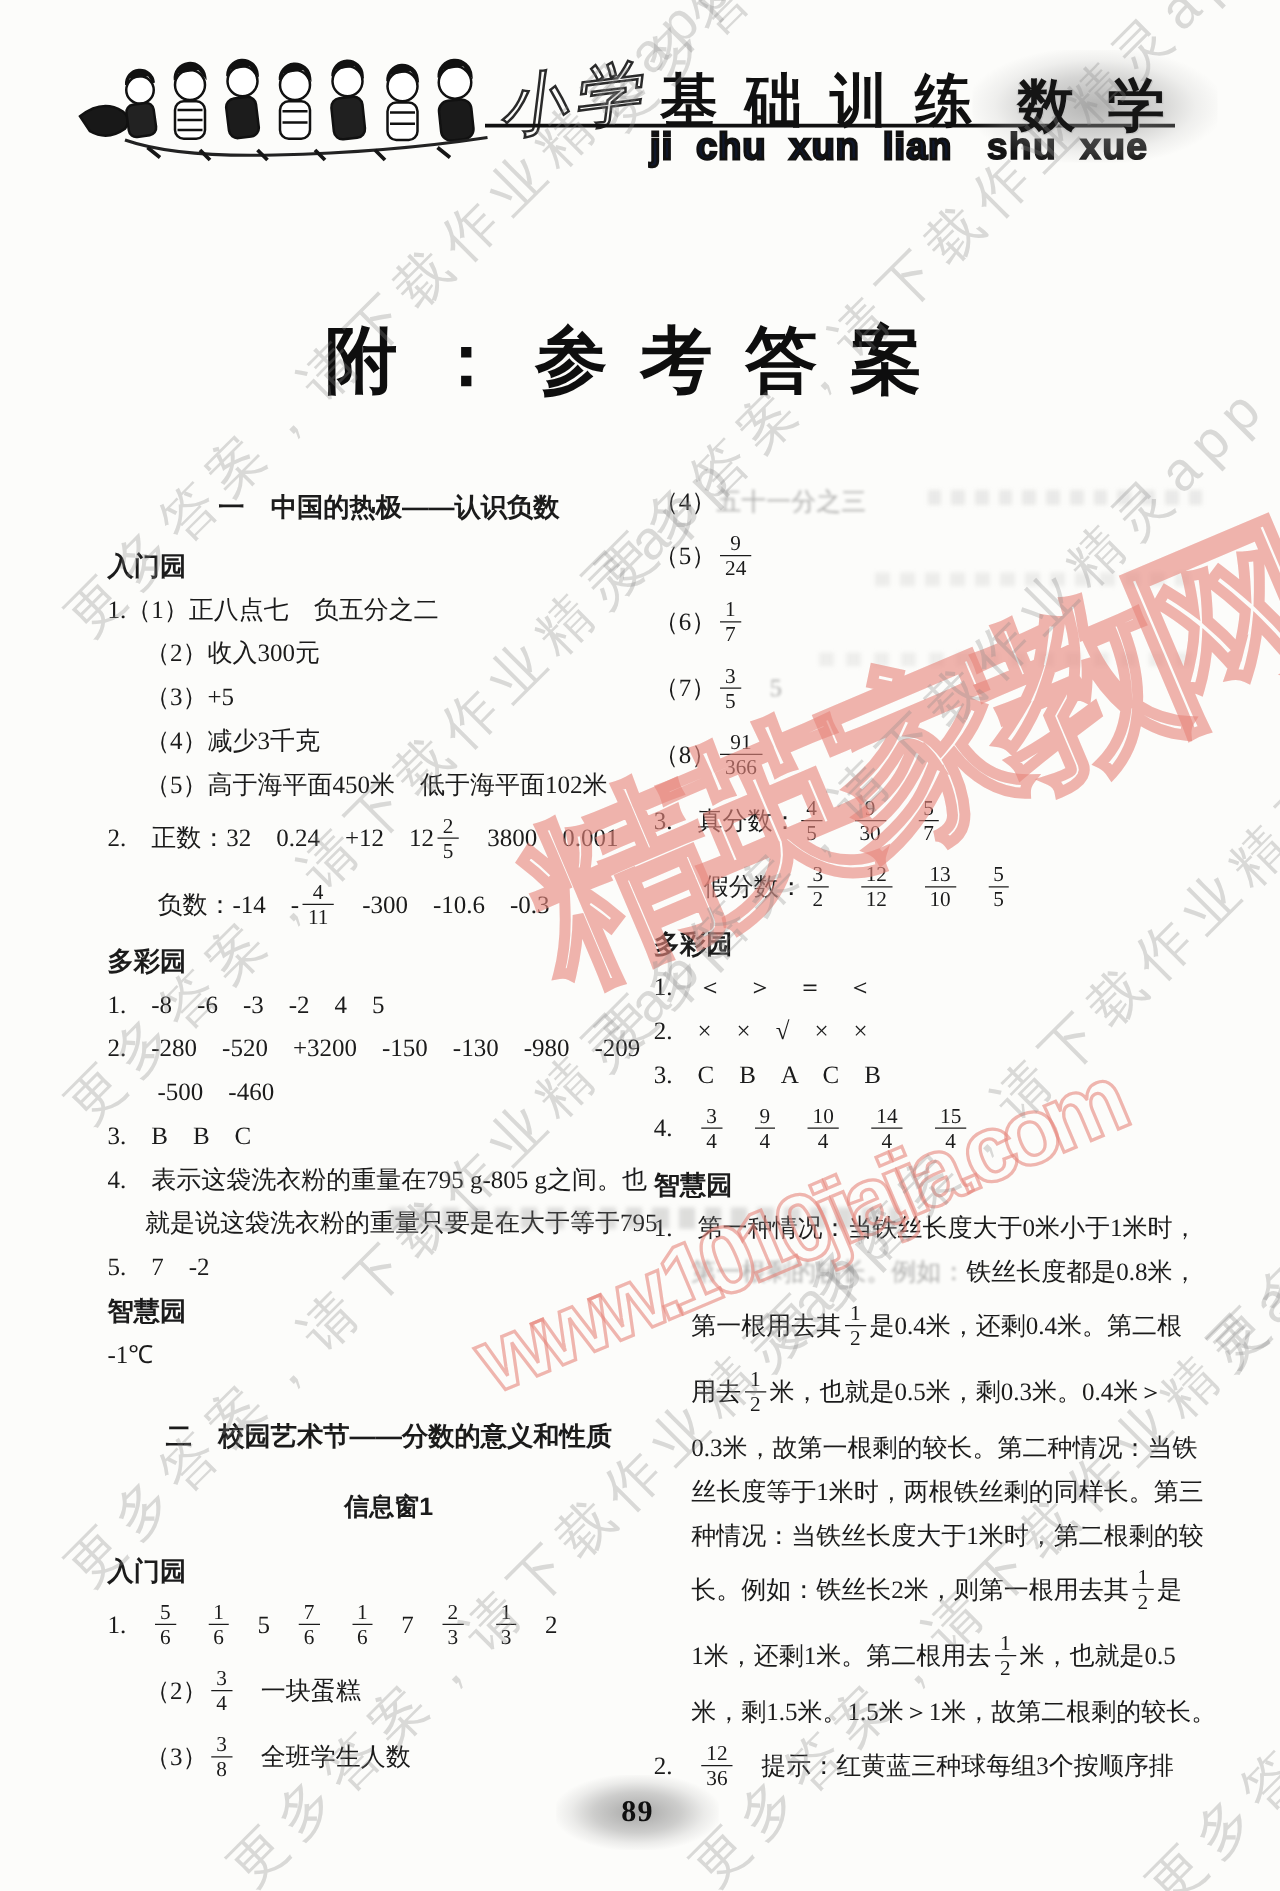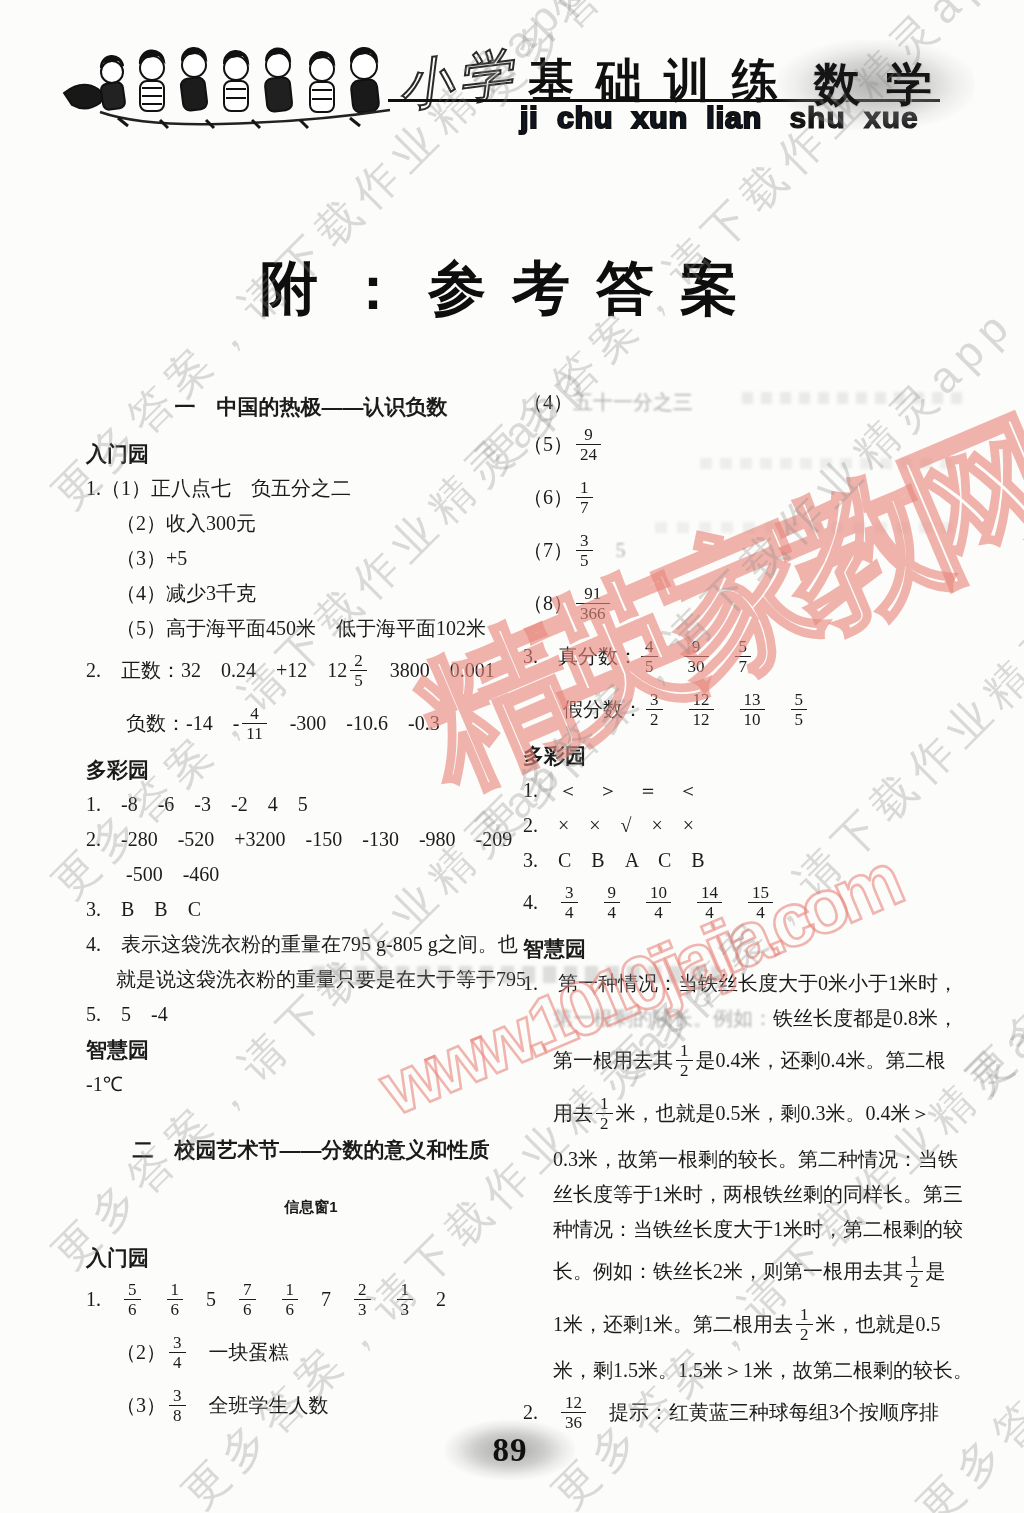--- a/index.html
+++ b/index.html
@@ -47,21 +47,21 @@
   .col{position:absolute; top:385px;}
   #col-left{left:66px; width:450px;margin-left:20px;}
   #col-right{left:523px; width:462px;}
   .cline{position:relative; font-size:20px; line-height:35px; min-height:35px; white-space:nowrap;}
   .cline.tall{padding:7px 0;}
   .cline.ind{padding-left:30px;}
   .cline.ind2{padding-left:40px;}
   .h1{font-family:"Liberation Sans",sans-serif; font-weight:700; text-align:center;
       font-size:21px; margin:4px 0 12px;}
   .h2{font-family:"Liberation Sans",sans-serif; font-weight:700; text-align:center;
-      font-size:15px; margin:22px 0 16px;}
+      font-size:20px; margin:22px 0 16px;}
   .label{font-family:"Liberation Sans",sans-serif; font-weight:700; font-size:21px;}
   .gap{margin-top:30px;}
   .fade{opacity:.35; filter:blur(1.1px);}
   .frac{display:inline-block; vertical-align:middle; text-align:center;
         margin:0 3px; transform:translateY(-2px);}
   .frac .num{display:block; font-size:17px; line-height:19px; padding:0 4px;}
   .frac .den{display:block; font-size:17px; line-height:19px; padding:0 4px;
              border-top:1.6px solid #1b1b1b;}
   
   .wm-gray{
@@ -92,21 +92,21 @@
   #smudge-3{left:700px; top:458px; width:255px; height:11px;
     background:repeating-linear-gradient(90deg, rgba(160,160,160,.16) 0 12px, transparent 12px 20px);}
   #smudge-4{left:655px; top:522px; width:300px; height:11px;
     background:repeating-linear-gradient(90deg, rgba(160,160,160,.15) 0 12px, transparent 12px 22px);}
   
   #page-num{
     position:absolute; left:445px; top:1420px; width:130px; height:60px;
     display:flex; align-items:center; justify-content:center;
     background:radial-gradient(ellipse at center, rgba(110,110,110,.6) 0%, rgba(140,140,140,.42) 38%, rgba(175,175,175,.22) 58%, transparent 74%);
   }
-  #page-num .txt{font-size:33px; font-weight:700; color:#101010;
+  #page-num .txt{font-size:24px; font-weight:700; color:#101010;
     font-family:"Liberation Serif",serif; letter-spacing:1px;}
 </style>
 </head>
 <body>
 
 <div id="page">
 
   <svg id="cartoon" viewBox="0 0 335 92">
     <g stroke="#111" stroke-width="2" fill="none">
       <path d="M4 55 q18 -14 34 -4 q8 6 2 14 q-14 10 -28 2 z" fill="#181818"></path>
@@ -162,21 +162,21 @@
       <div class="cline ind">（5）高于海平面450米　低于海平面102米</div>
       <div class="cline tall"><span>2.　正数：32　0.24　+12　12</span><span class="frac"><span class="num">2</span><span class="den">5</span></span><span>　3800　0.001</span></div>
       <div class="cline ind2 tall"><span>负数：-14　-</span><span class="frac"><span class="num">4</span><span class="den">11</span></span><span>　-300　-10.6　-0.3</span></div>
       <div class="cline label">多彩园</div>
       <div class="cline">1.　-8　-6　-3　-2　4　5</div>
       <div class="cline">2.　-280　-520　+3200　-150　-130　-980　-209</div>
       <div class="cline ind2">-500　-460</div>
       <div class="cline">3.　B　B　C</div>
       <div class="cline">4.　表示这袋洗衣粉的重量在795 g-805 g之间。也</div>
       <div class="cline ind">就是说这袋洗衣粉的重量只要是在大于等于795</div>
-      <div class="cline">5.　5　-4</div>
+      <div class="cline">5.　7　-2</div>
       <div class="cline label">智慧园</div>
       <div class="cline">-1℃</div>
       <div class="cline h1 gap">二　校园艺术节——分数的意义和性质</div>
       <div class="cline h2">信息窗1</div>
       <div class="cline label">入门园</div>
       <div class="cline tall"><span>1.　</span><span class="frac"><span class="num">5</span><span class="den">6</span></span><span>　</span><span class="frac"><span class="num">1</span><span class="den">6</span></span><span>　5　</span><span class="frac"><span class="num">7</span><span class="den">6</span></span><span>　</span><span class="frac"><span class="num">1</span><span class="den">6</span></span><span>　7　</span><span class="frac"><span class="num">2</span><span class="den">3</span></span><span>　</span><span class="frac"><span class="num">1</span><span class="den">3</span></span><span>　2</span></div>
       <div class="cline ind tall"><span>（2）</span><span class="frac"><span class="num">3</span><span class="den">4</span></span><span>　一块蛋糕</span></div>
       <div class="cline ind tall"><span>（3）</span><span class="frac"><span class="num">3</span><span class="den">8</span></span><span>　全班学生人数</span></div>
     </div>
   <div id="col-right" class="col">

